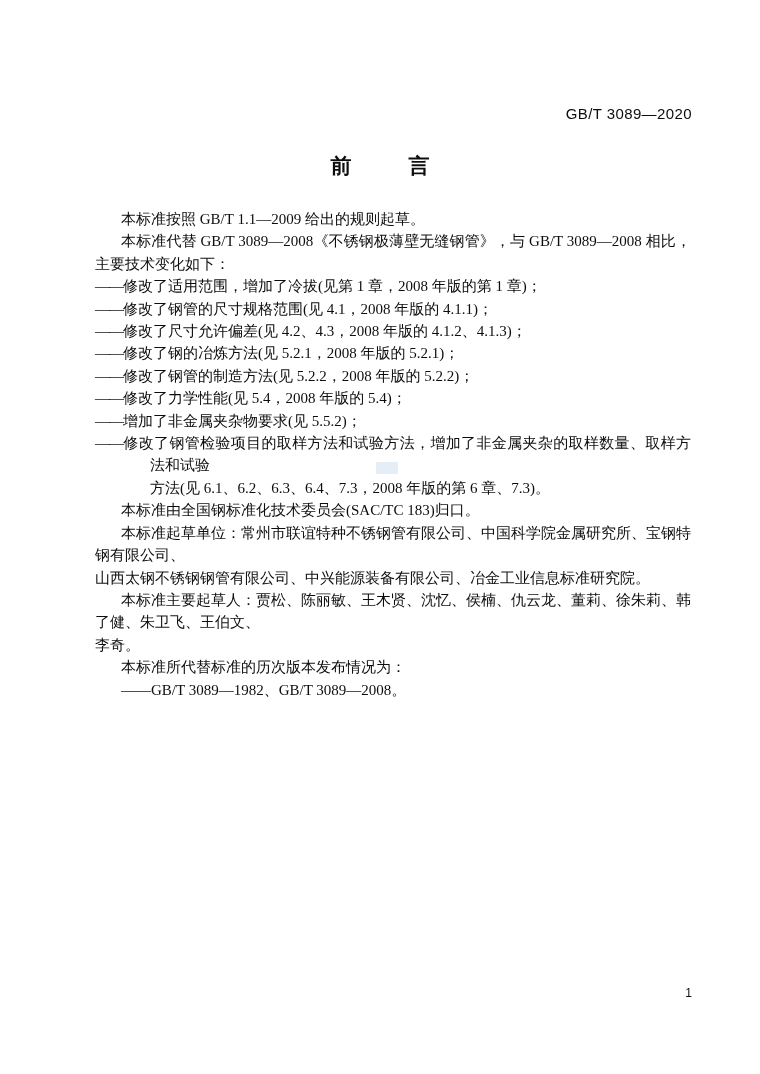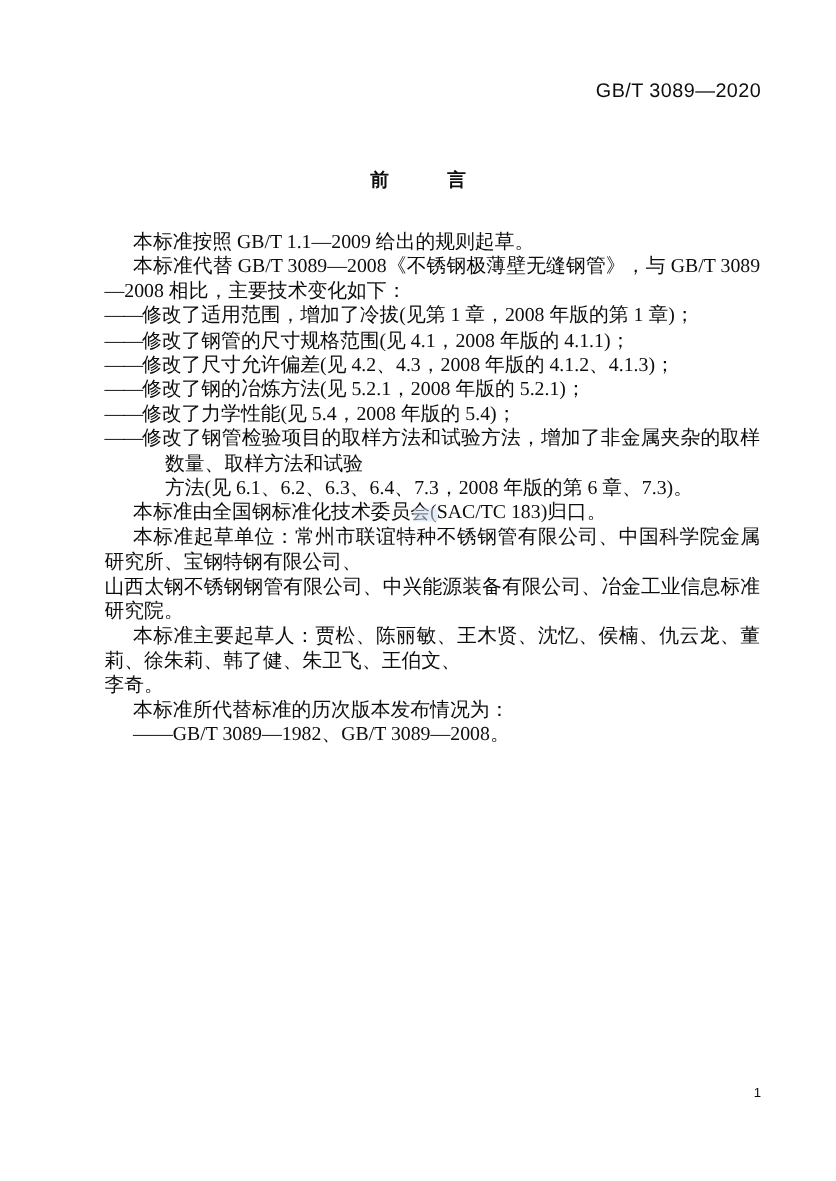--- a/index.html
+++ b/index.html
@@ -17,47 +17,47 @@
   .page {
     position: absolute;
     left: 0; top: 0;
     width: 760px;
     height: 1074px;
     overflow: hidden;
   }
   .std-code {
     position: absolute;
     right: 68px;
-    top: 72px;
-    font-size: 18px;
+    top: 105px;
+    font-size: 15px;
     letter-spacing: 0.4px;
     font-family: "Liberation Sans", sans-serif;
     white-space: nowrap;
   }
   .doc-title {
     position: absolute;
     left: 0;
     right: 0;
     top: 152px;
     text-align: center;
-    font-size: 17px;
+    font-size: 21px;
     font-weight: bold;
     letter-spacing: 18px;
     text-indent: 18px;
     font-family: "DejaVu Serif", serif;
   }
   .body-block {
     position: absolute;
     left: 95px;
     top: 208px;
     width: 596px;
   }
   p {
     margin: 0;
-    font-size: 18px;
+    font-size: 15px;
     line-height: 22.4px;
     text-align: justify;
   }
   .indent2 {
     text-indent: 26px;
   }
   .dash-item {
     padding-left: 55px;
     text-indent: -55px;
   }
@@ -100,21 +100,23 @@
 
   <div class="body-block">
 
     <p class="indent2">本标准按照 GB/T 1.1—2009 给出的规则起草。</p>
     <p class="indent2">本标准代替 GB/T 3089—2008《不锈钢极薄壁无缝钢管》，与 GB/T 3089—2008 相比，主要技术变化如下：</p>
 
     <p class="dash-item"><span class="dash">——</span><span>修改了适用范围，增加了冷拔(见第 1 章，2008 年版的第 1 章)；</span></p>
     <p class="dash-item"><span class="dash">——</span><span>修改了钢管的尺寸规格范围(见 4.1，2008 年版的 4.1.1)；</span></p>
     <p class="dash-item"><span class="dash">——</span><span>修改了尺寸允许偏差(见 4.2、4.3，2008 年版的 4.1.2、4.1.3)；</span></p>
     <p class="dash-item"><span class="dash">——</span><span>修改了钢的冶炼方法(见 5.2.1，2008 年版的 5.2.1)；</span></p>
+    <p class="dash-item"><span class="dash">——</span><span>修改了钢管的制造方法(见 5.2.2，2008 年版的 5.2.2)；</span></p>
     <p class="dash-item"><span class="dash">——</span><span>修改了力学性能(见 5.4，2008 年版的 5.4)；</span></p>
+    <p class="dash-item"><span class="dash">——</span><span>增加了非金属夹杂物要求(见 5.5.2)；</span></p>
 
     <p class="dash-item"><span class="dash">——</span><span>修改了钢管检验项目的取样方法和试验方法，增加了非金属夹杂的取样数量、取样方法和试验</span></p>
     <p class="dash-cont">方法(见 6.1、6.2、6.3、6.4、7.3，2008 年版的第 6 章、7.3)。</p>
 
     <p class="indent2">本标准由全国钢标准化技术委员会(SAC/TC 183)归口。</p>
 
     <p class="indent2">本标准起草单位：常州市联谊特种不锈钢管有限公司、中国科学院金属研究所、宝钢特钢有限公司、</p>
     <p>山西太钢不锈钢钢管有限公司、中兴能源装备有限公司、冶金工业信息标准研究院。</p>
 
     <p class="indent2">本标准主要起草人：贾松、陈丽敏、王木贤、沈忆、侯楠、仇云龙、董莉、徐朱莉、韩了健、朱卫飞、王伯文、</p>

